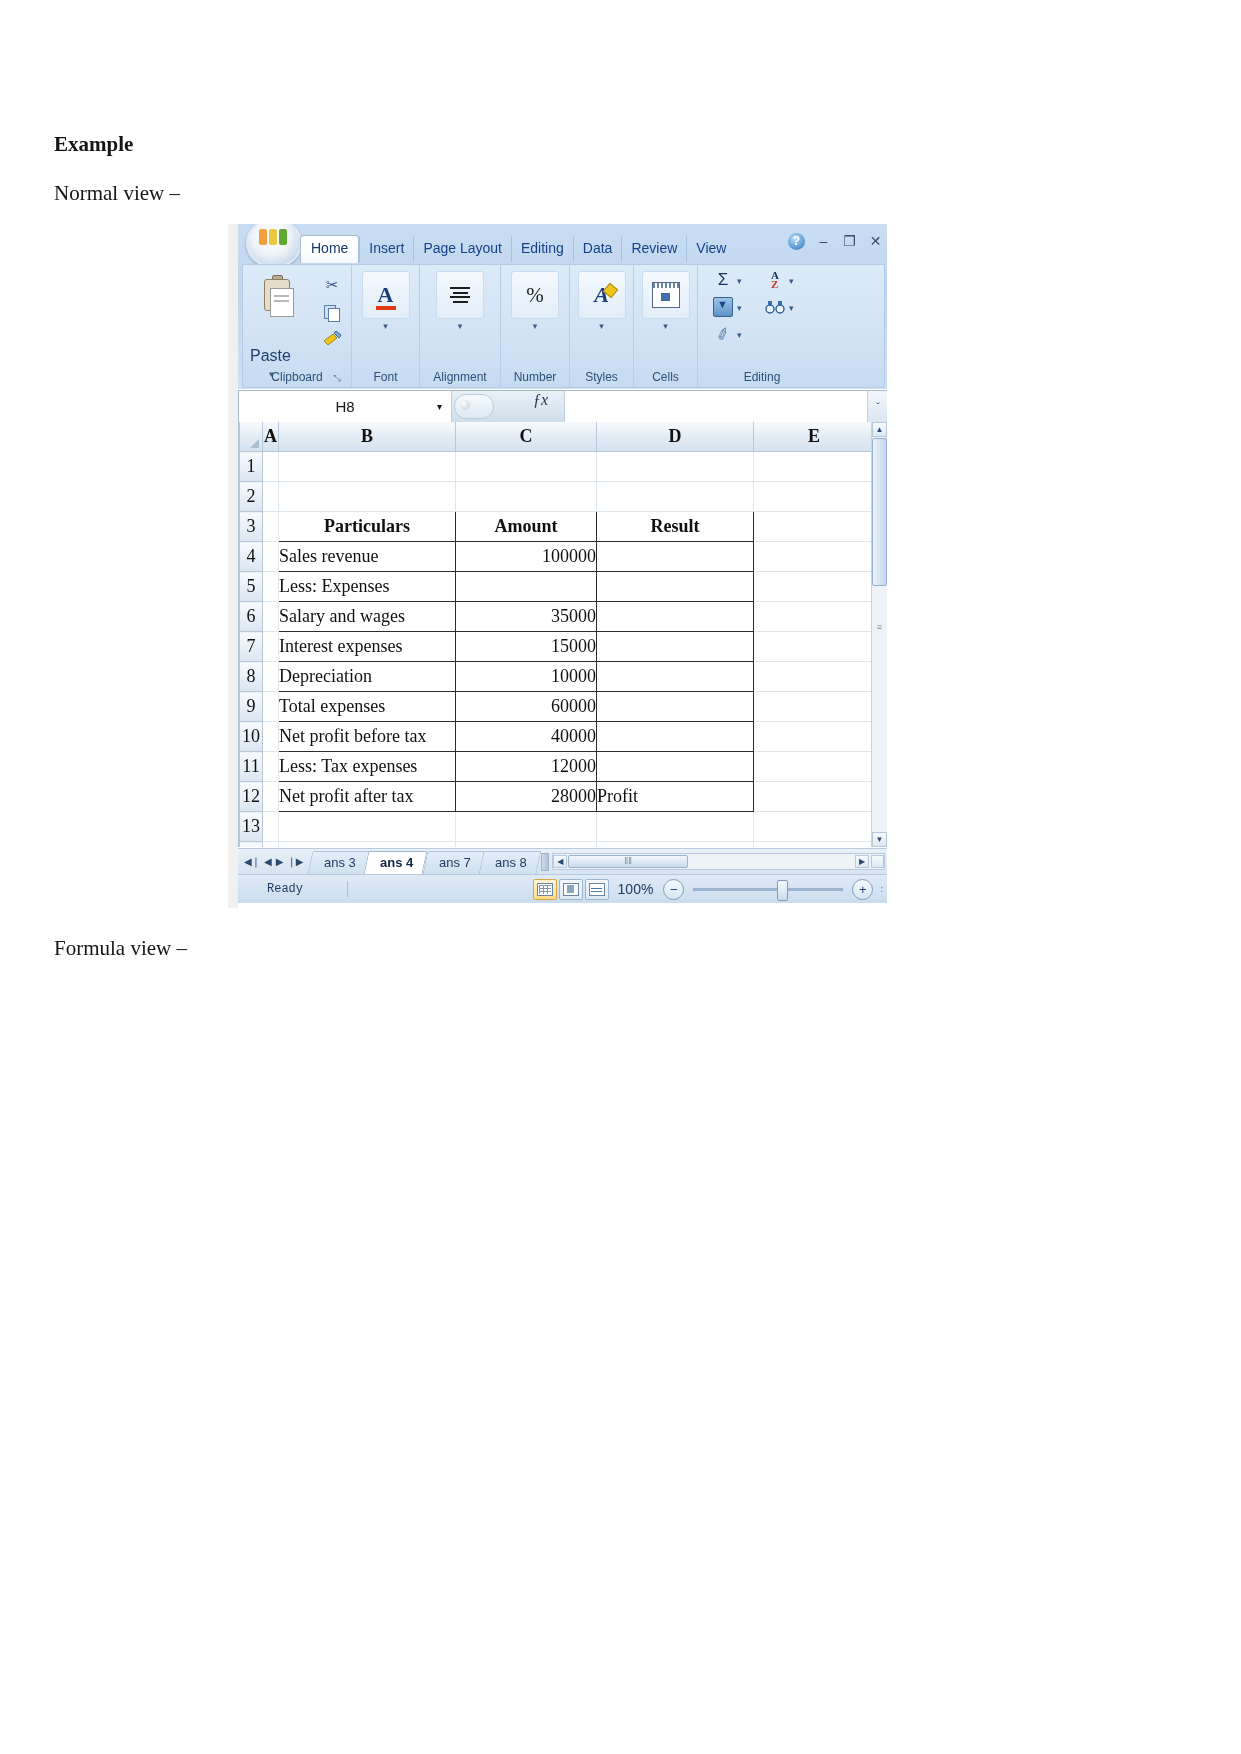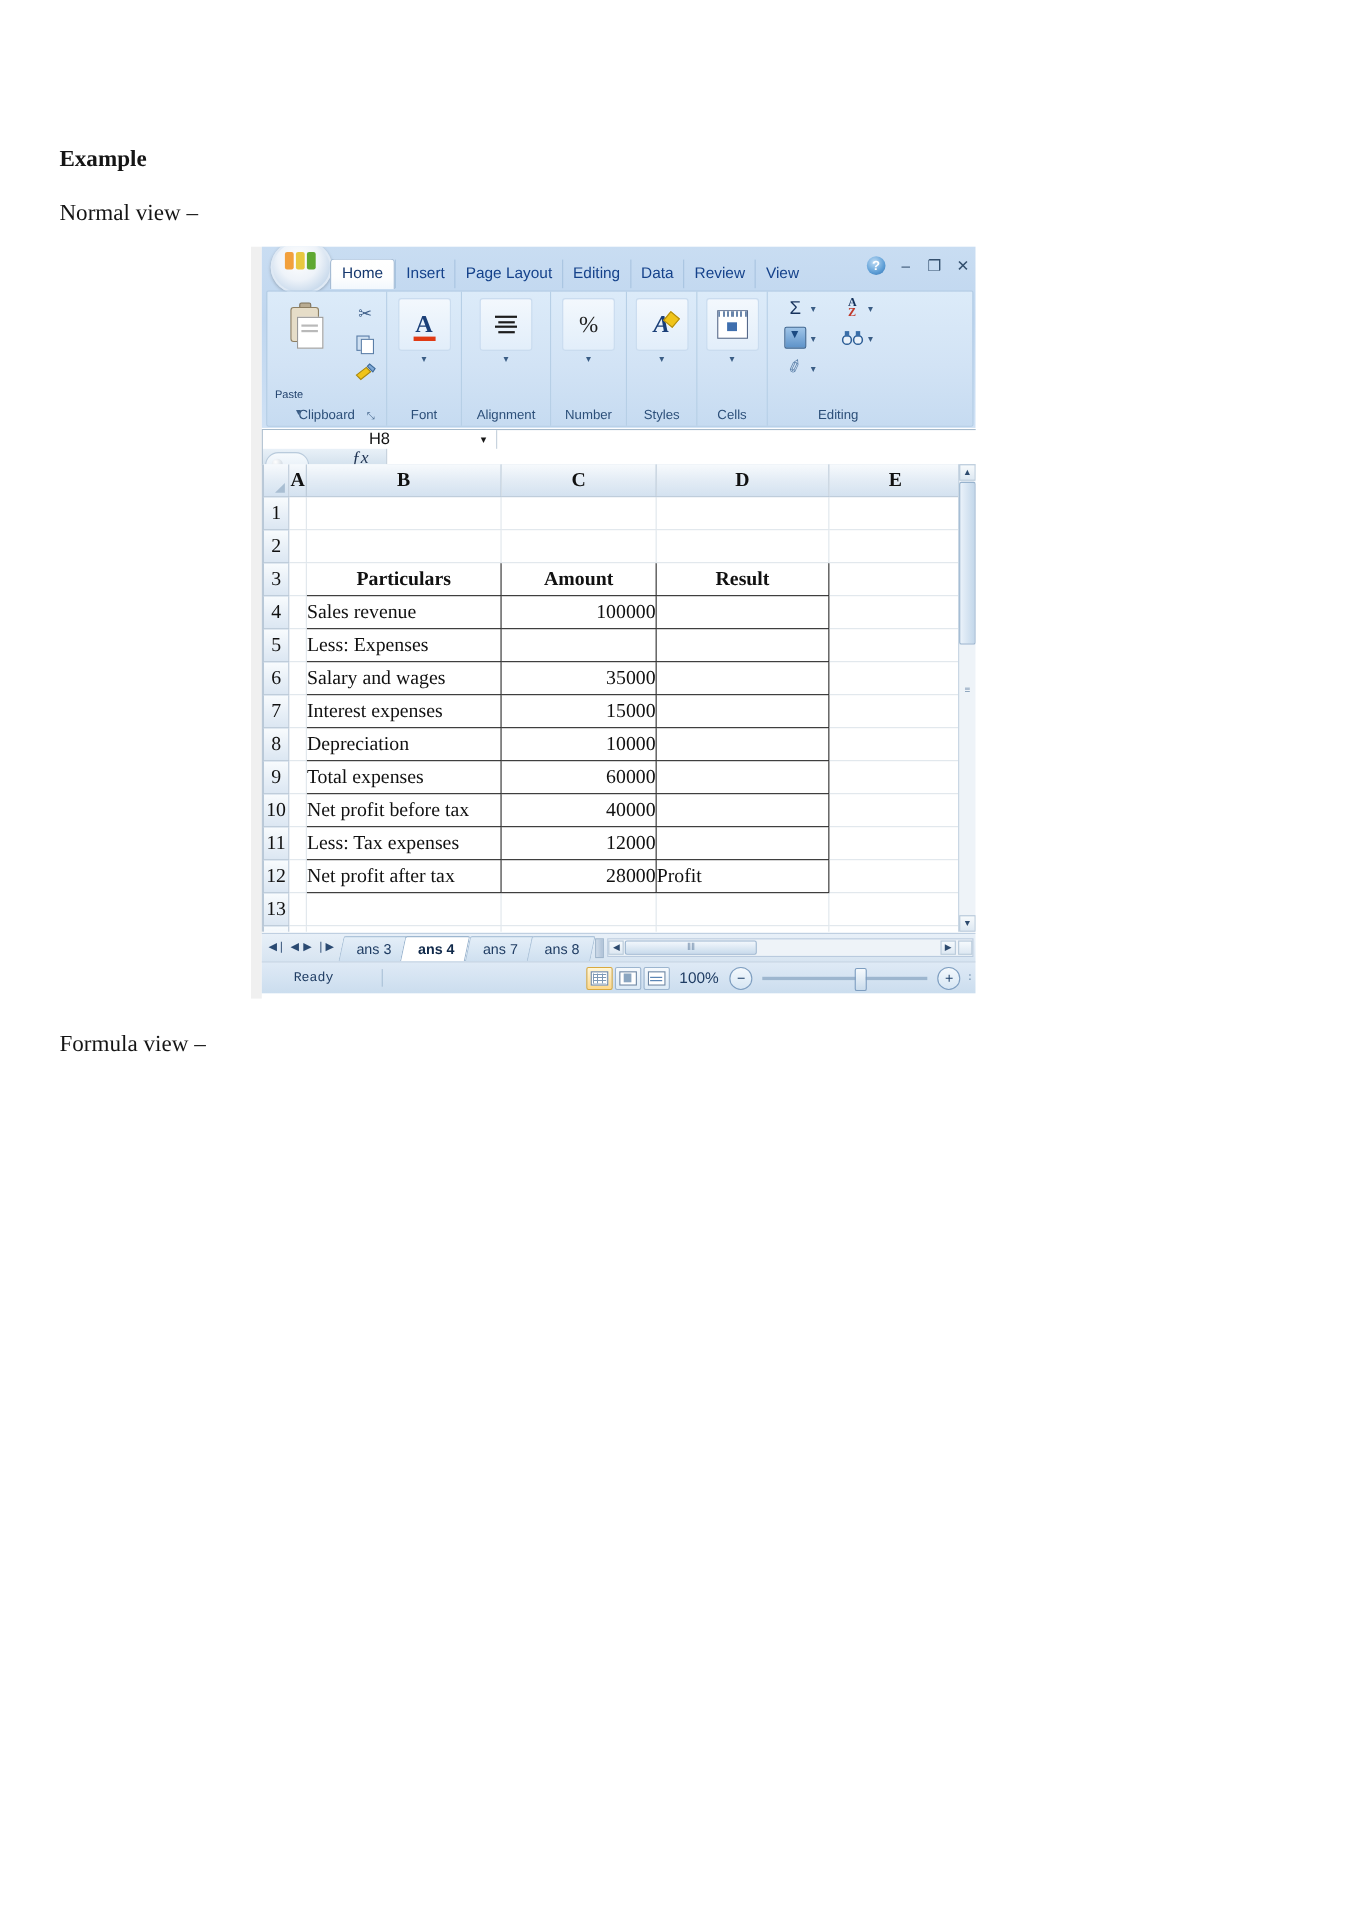--- a/index.html
+++ b/index.html
@@ -255,21 +255,21 @@
     width: 15px; height: 1.5px;
     background: #b9b9b9;
   }
   .paste-sheet::before { top: 6px; }
   .paste-sheet::after { top: 11px; }
 
   #clip-label {
     position: absolute;
     left: 7px; bottom: 22px;
     font-family: "Liberation Sans", sans-serif;
-    font-size: 10px;
+    font-size: 16px;
     color: #1f3f6b;
   }
   #clip-paste-caret {
     position: absolute;
     left: 26px; bottom: 8px;
     font-size: 9px;
     color: #3a5d85;
   }
   .clip-small {
     position: absolute;
@@ -450,21 +450,20 @@
   
   #formula-bar {
     position: absolute;
     left: 10px; top: 166px;
     width: 649px;
     height: 31px;
     background: #ffffff;
     border: 1px solid #a7bacb;
     display: flex;
     align-items: stretch;
-    flex-direction: column;
   }
   #name-box {
     width: 212px;
     border-right: 1px solid #c3cfdb;
     display: flex;
     align-items: center;
     justify-content: center;
     position: relative;
     background: #ffffff;
   }

